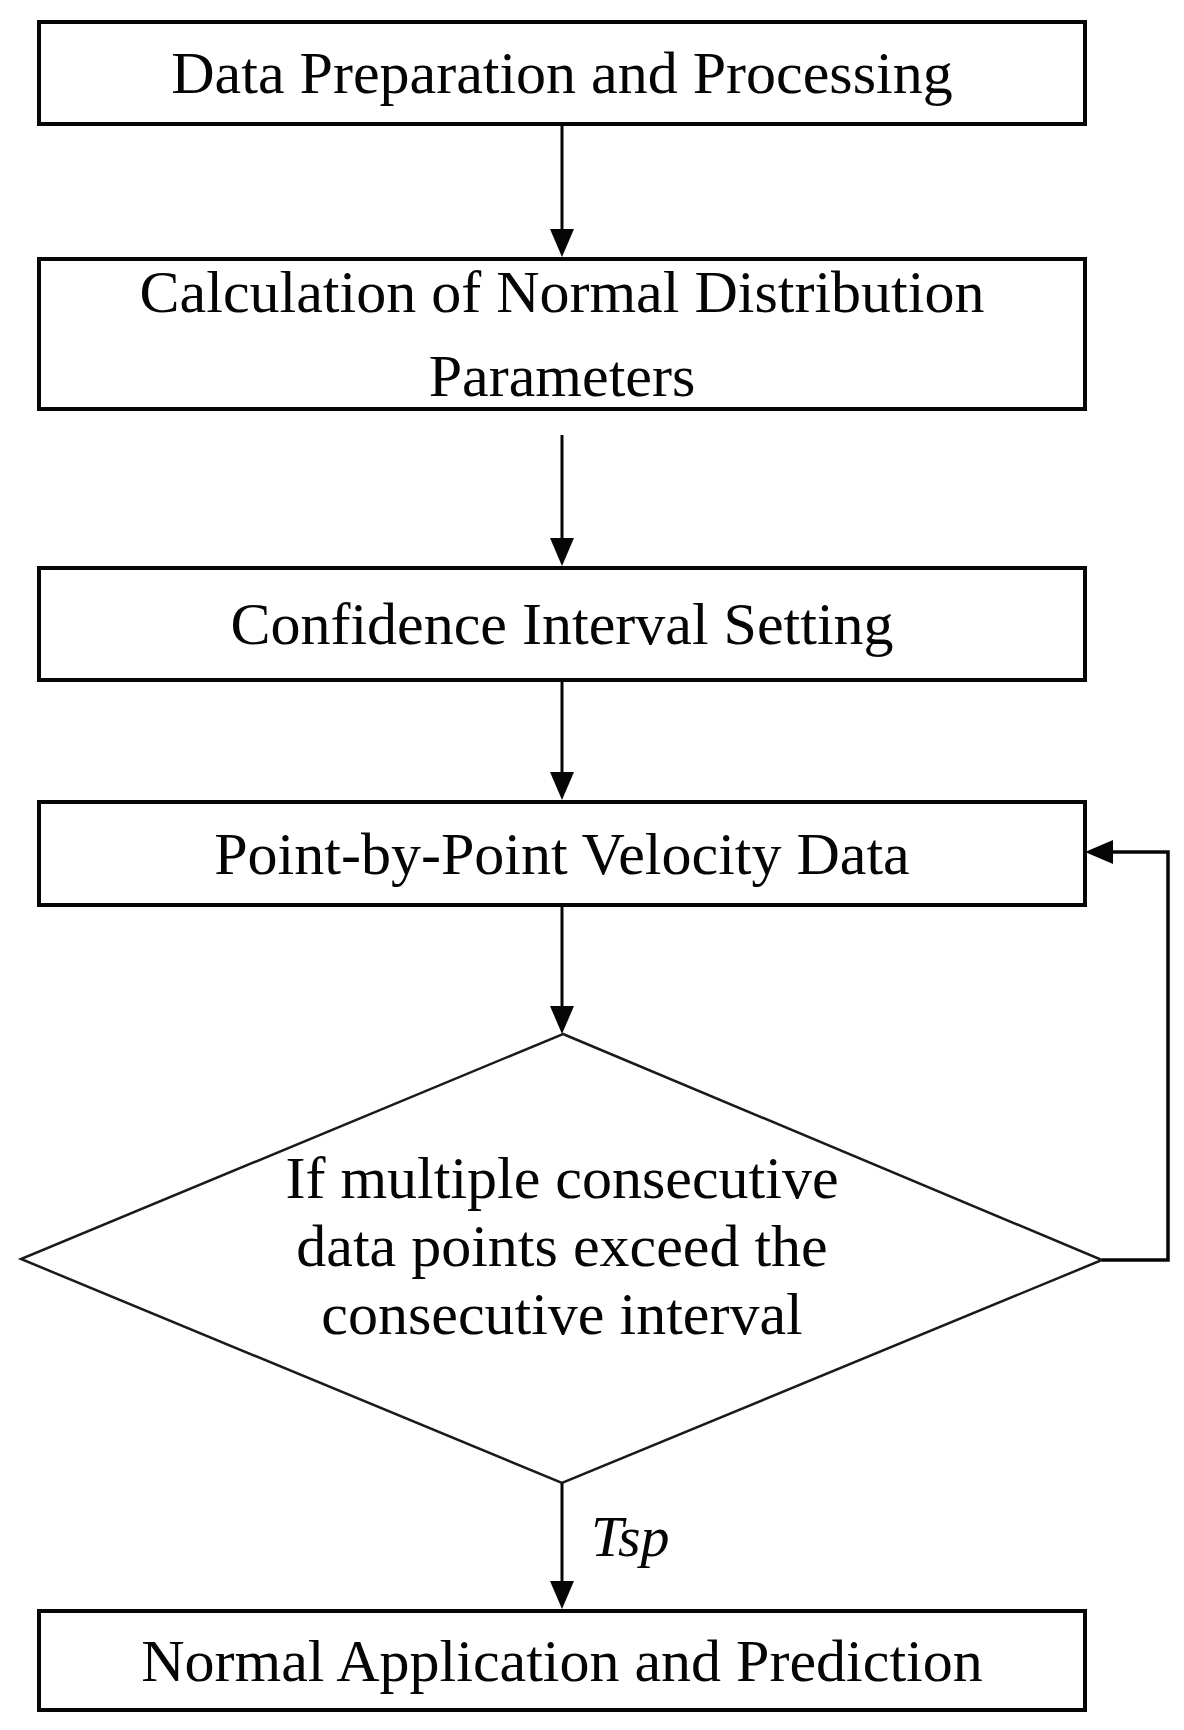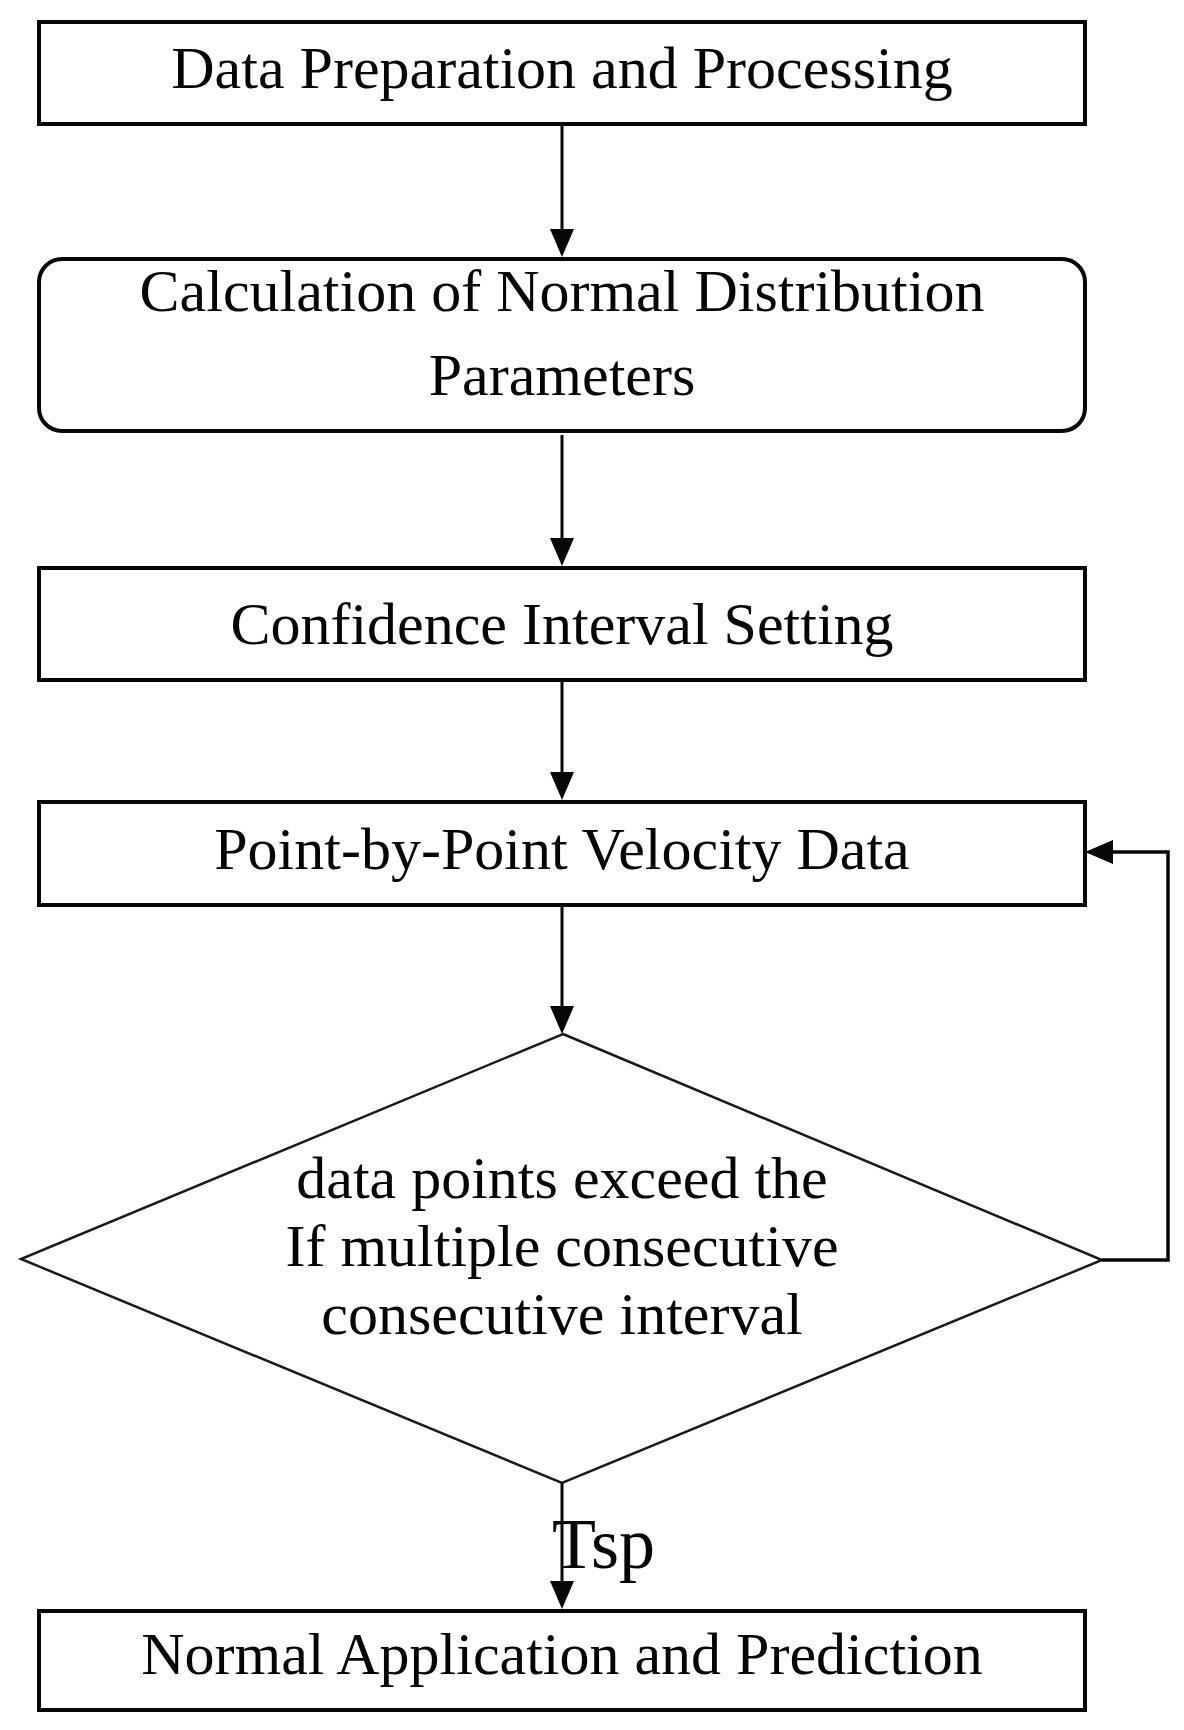--- a/index.html
+++ b/index.html
@@ -25,47 +25,48 @@
     pointer-events: none;
   }
   .node {
     position: absolute;
     left: 37px;
     width: 1050px;
     box-sizing: border-box;
     border: 4px solid #060606;
     background: #ffffff;
     display: flex;
-    align-items: flex-end;
+    align-items: center;
     justify-content: center;
     text-align: center;
     font-size: 60px;
     line-height: 1.4;
-    padding: 12px 30px;
+    padding: 3px 30px;
   }
   .node-1 { top: 20px;   height: 106px; }
-  .node-2 { top: 257px;  height: 176px; border-radius: 25px; }
+  .node-2 { top: 257px;  height: 154px; }
   .node-3 { top: 566px;  height: 116px; }
   .node-4 { top: 800px;  height: 107px; }
   .node-6 { top: 1609px; height: 103px; }
   .diamond-text {
     position: absolute;
     left: 162px;
     top: 1145px;
     width: 800px;
     text-align: center;
     font-size: 60px;
     line-height: 1.13;
   }
   .diamond-text .line { white-space: nowrap; }
   .edge-label {
     position: absolute;
-    left: 552px;
+    left: 591px;
     top: 1505px;
-    font-size: 72px;
+    font-size: 58px;
+    font-style: italic;
     line-height: 1.1;
   }
 </style>
 </head>
 <body>
 
 <div class="stage">
 
   <svg class="connector-layer" viewBox="0 0 1184 1730" xmlns="http://www.w3.org/2000/svg">
 
@@ -112,22 +113,22 @@
 
   <div class="node node-3">
     <span>Confidence Interval Setting</span>
   </div>
 
   <div class="node node-4">
     <span>Point-by-Point Velocity Data</span>
   </div>
 
   <div class="diamond-text">
+    <div class="line">If multiple consecutive</div>
     <div class="line">data points exceed the</div>
-    <div class="line">If multiple consecutive</div>
     <div class="line">consecutive interval</div>
   </div>
 
   <div class="edge-label">Tsp</div>
 
   <div class="node node-6">
     <span>Normal Application and Prediction</span>
   </div>
 
 </div>

